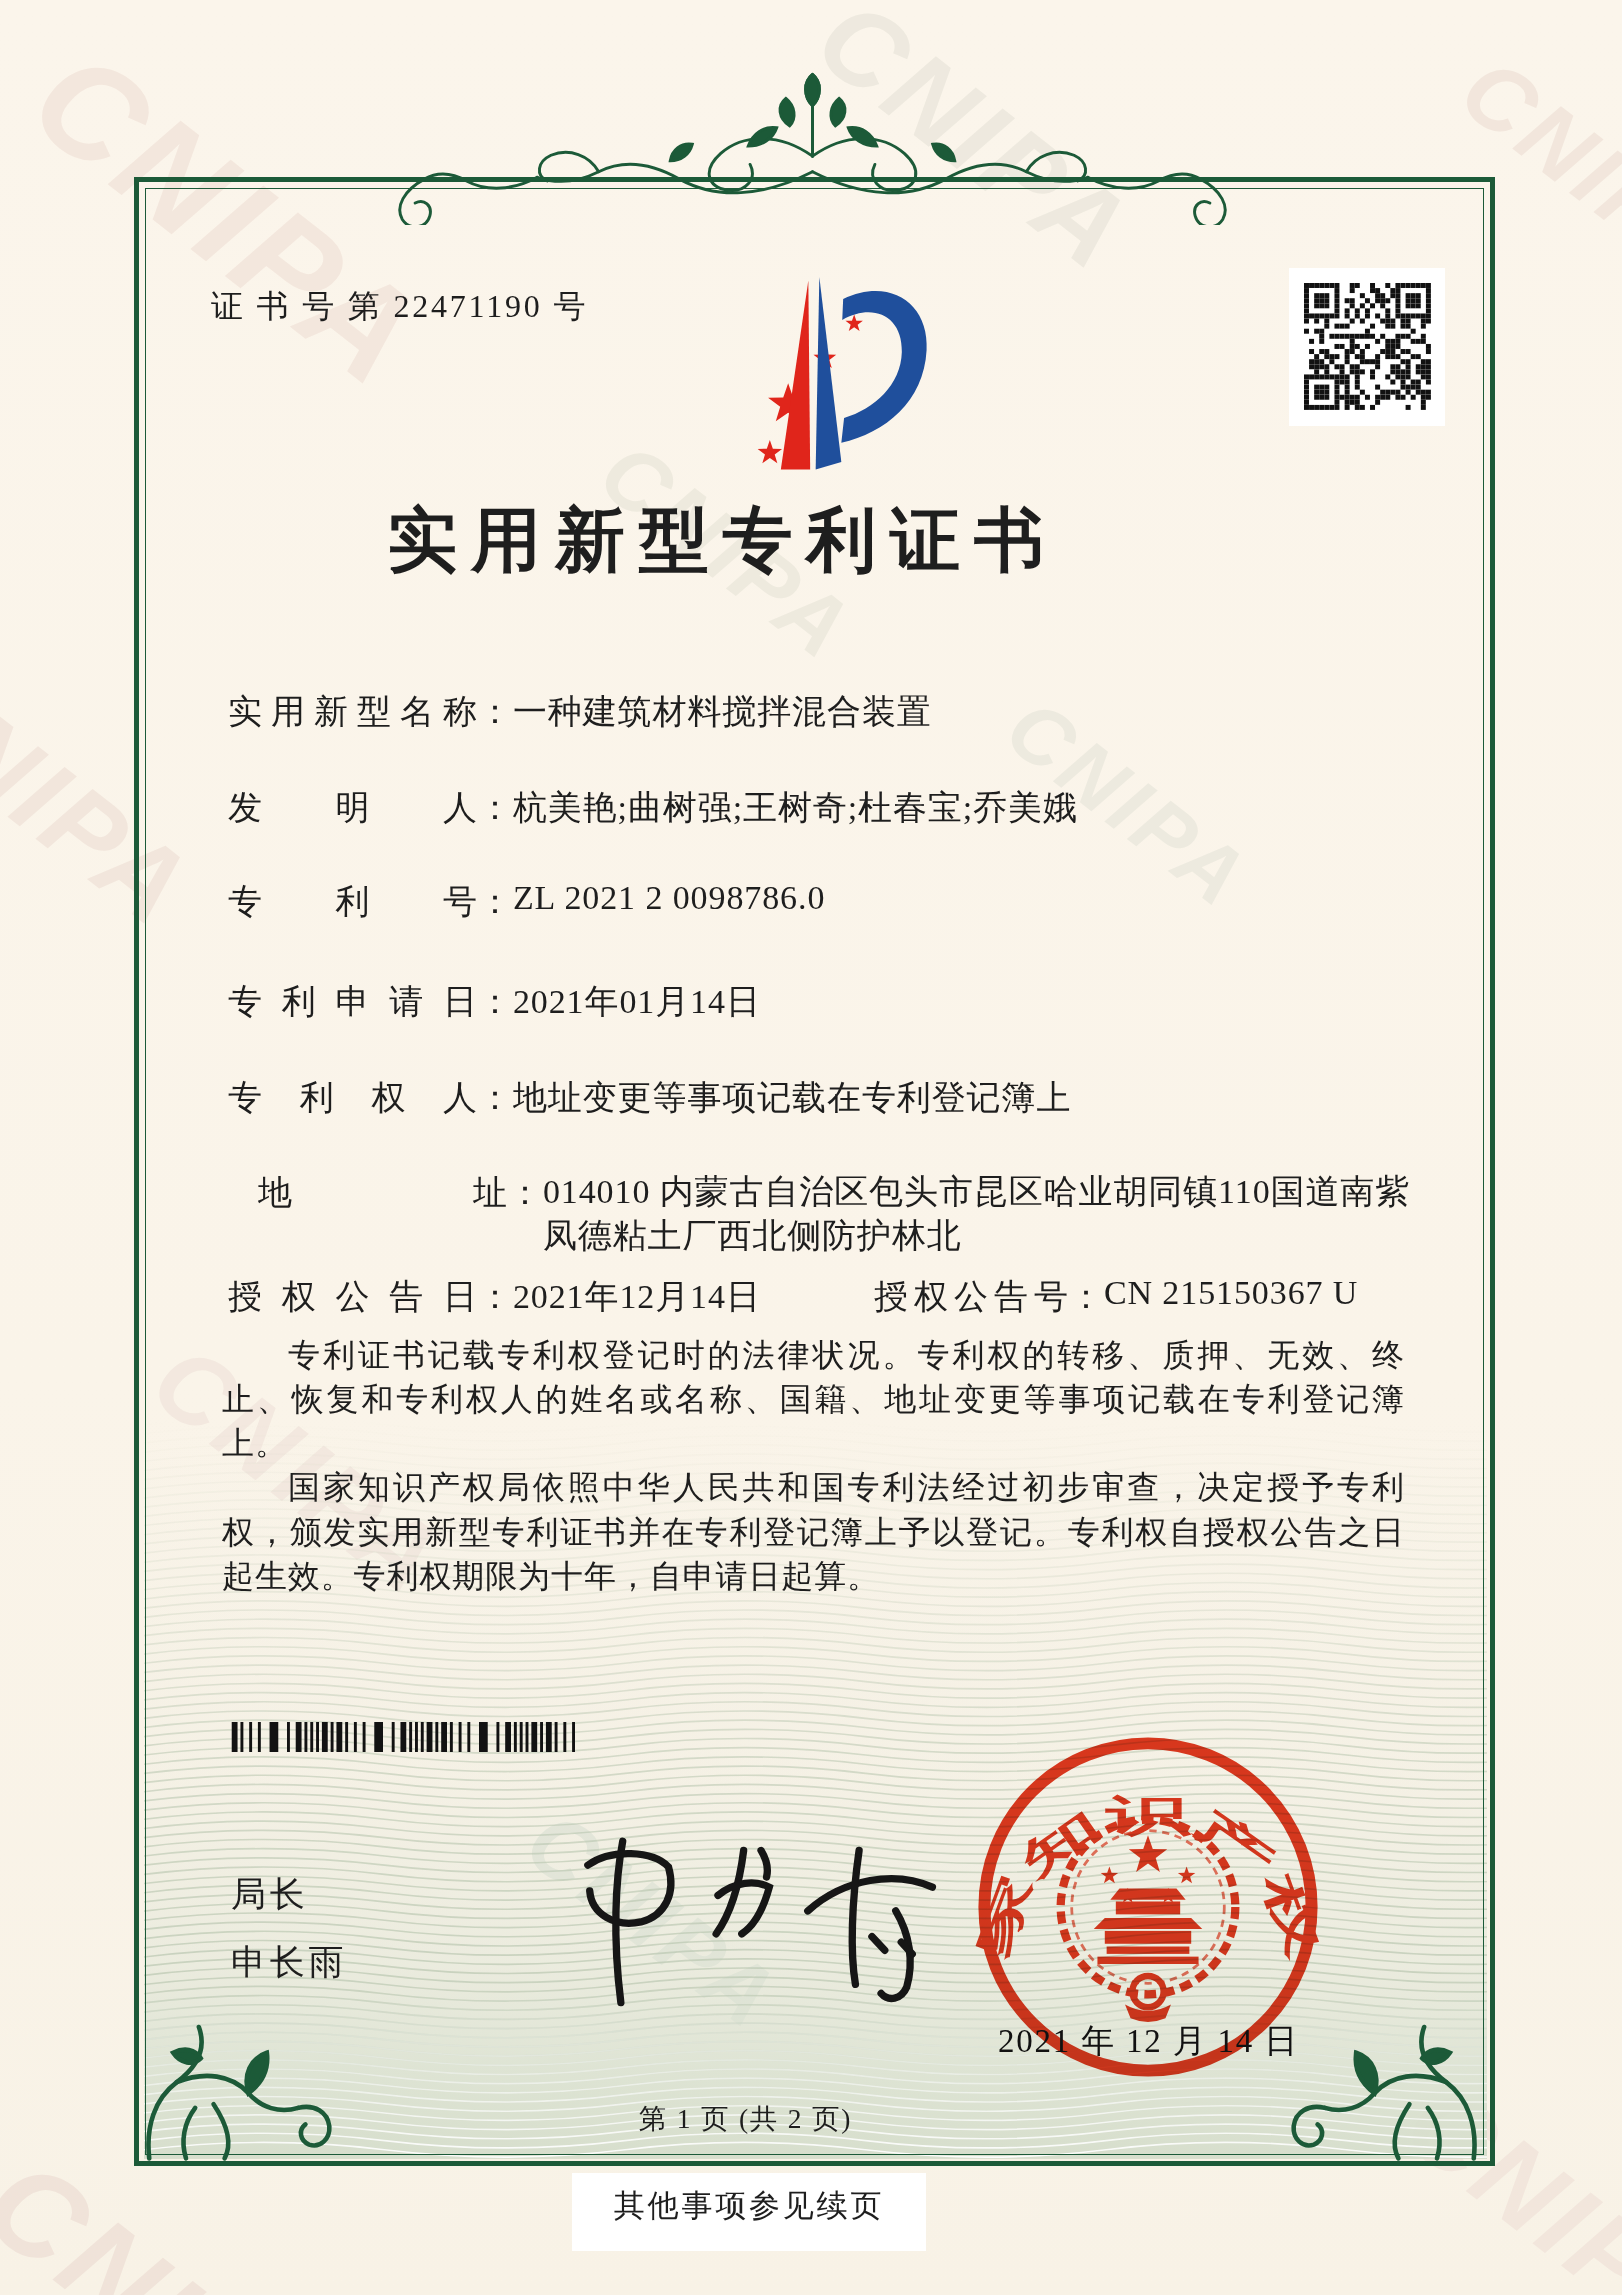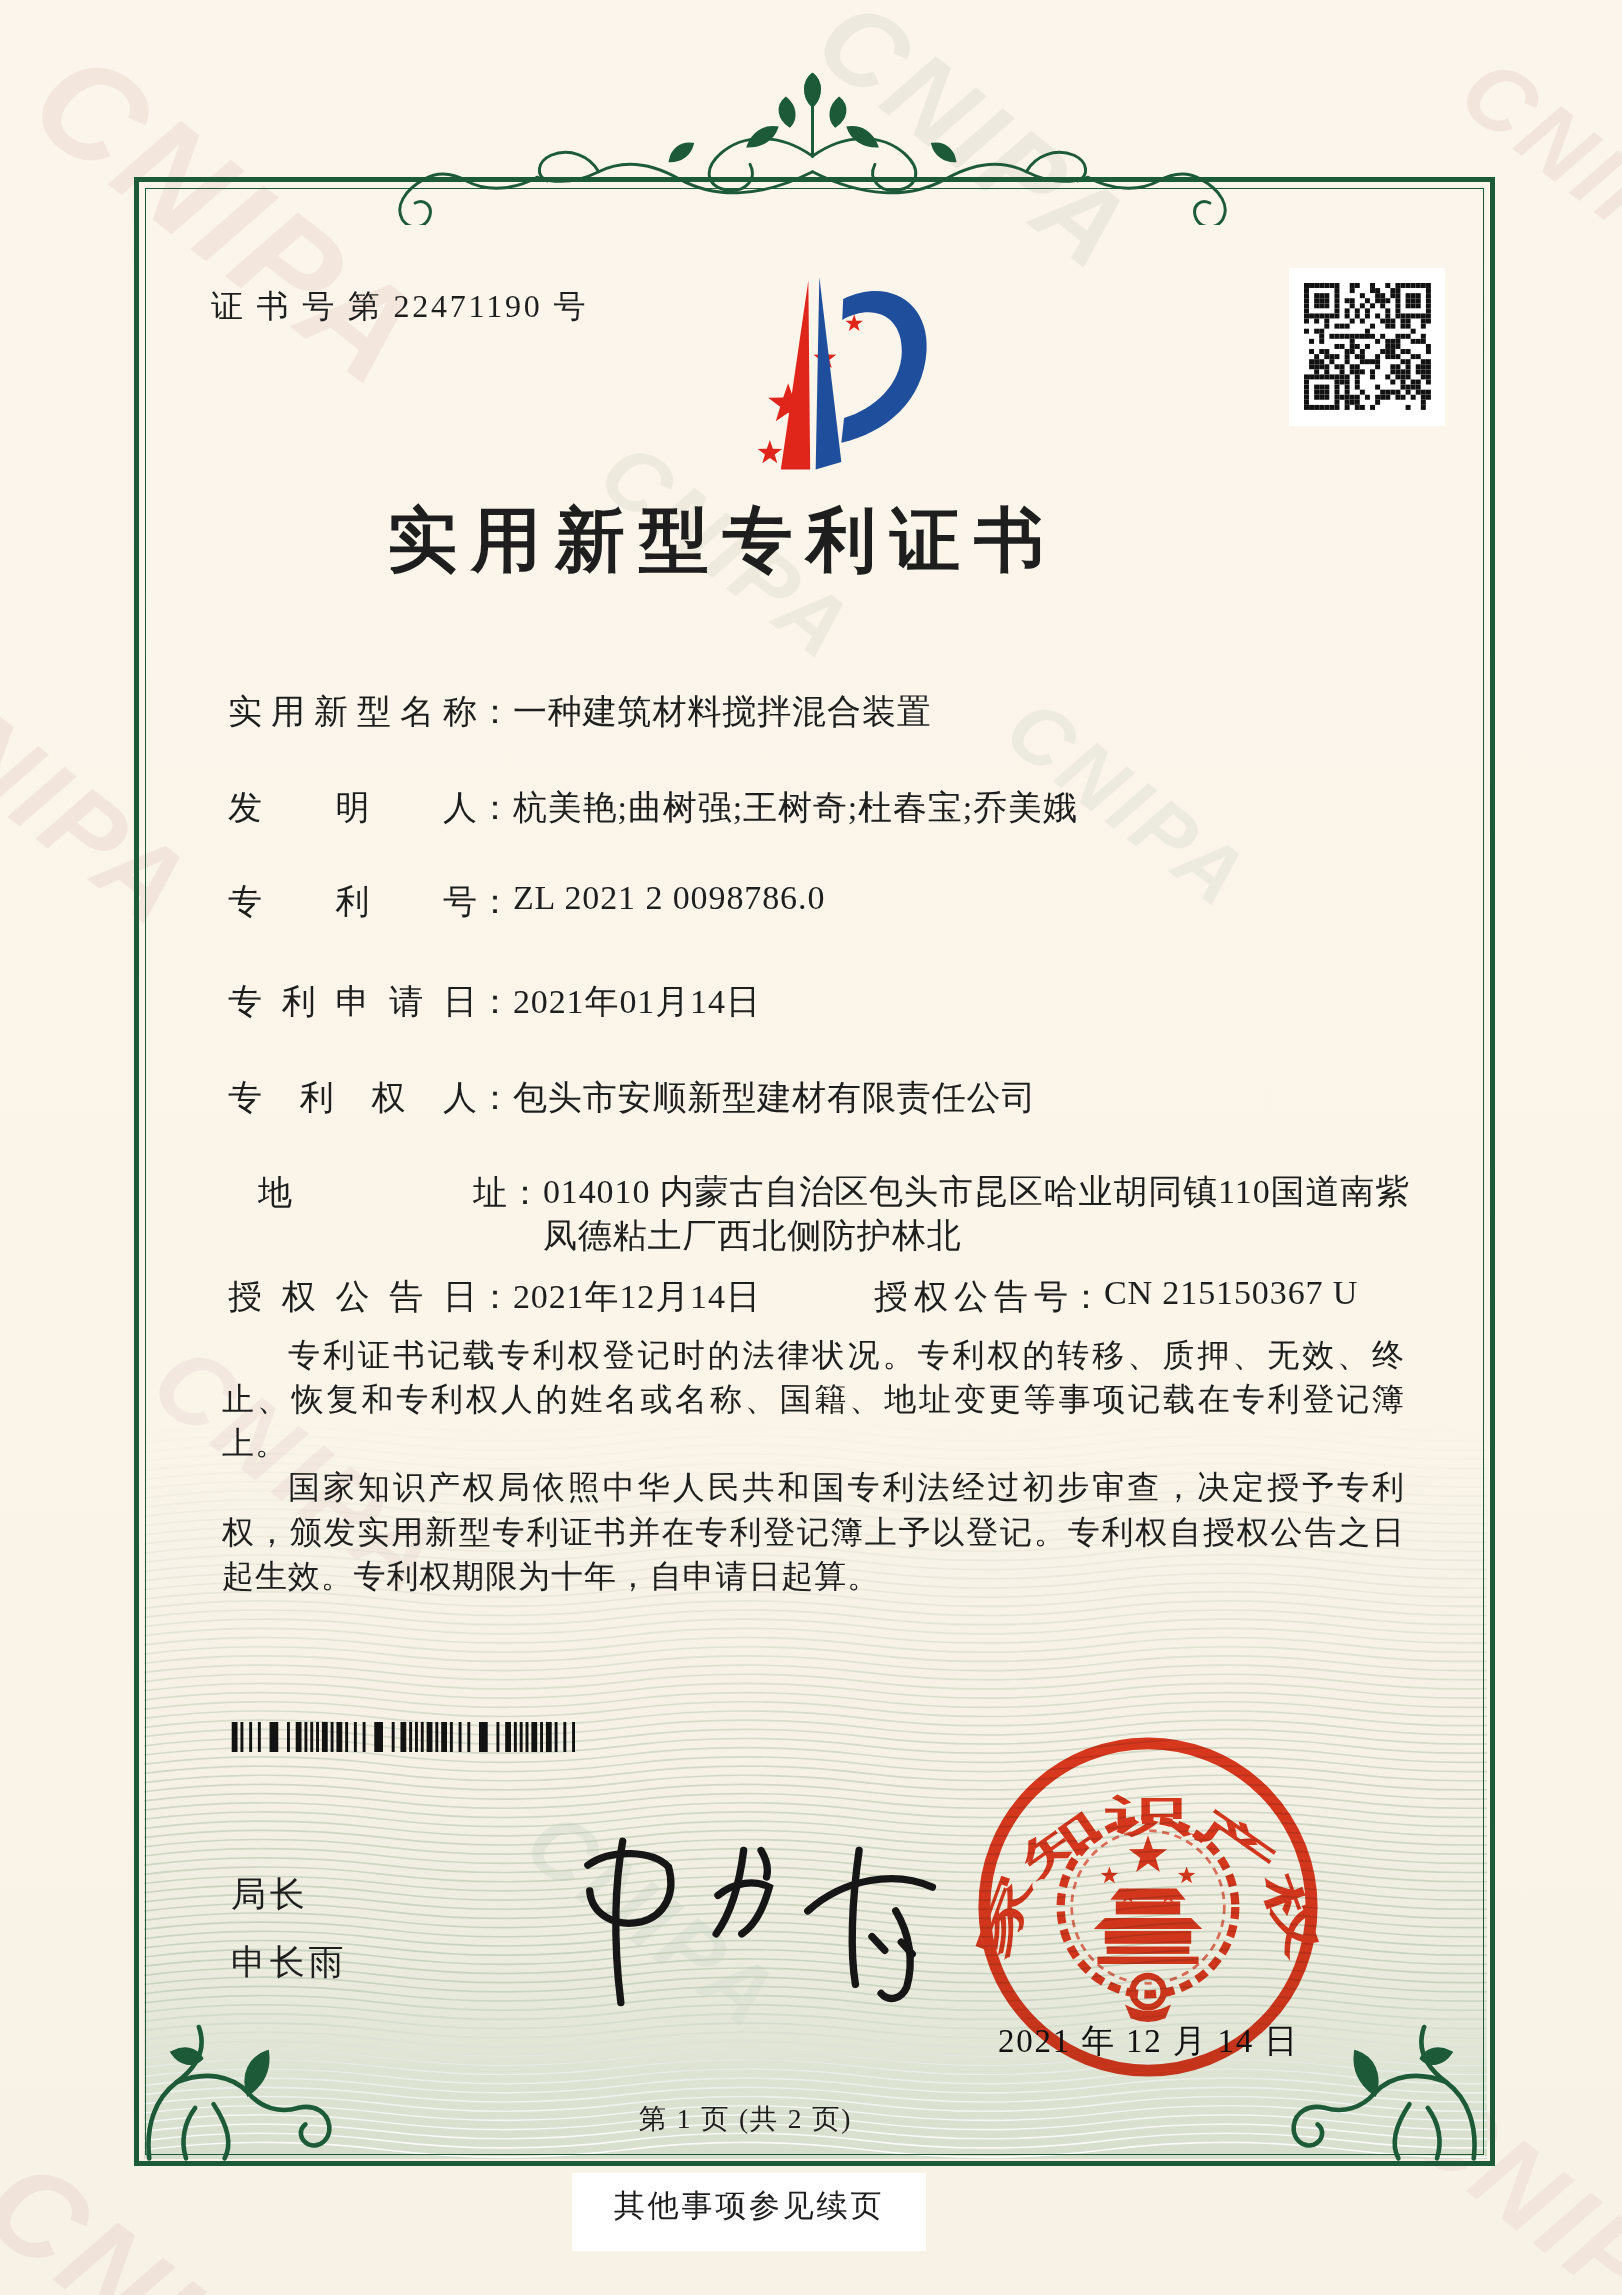--- a/index.html
+++ b/index.html
@@ -637,21 +637,21 @@
   <div class="content frow" style="position:absolute;top:785px;">
     <span class="flabel">发明人</span><span class="fcolon">：</span><span class="fvalue">杭美艳;曲树强;王树奇;杜春宝;乔美娥</span>
   </div>
   <div class="content frow" style="position:absolute;top:879px;">
     <span class="flabel">专利号</span><span class="fcolon">：</span><span class="fvalue">ZL 2021 2 0098786.0</span>
   </div>
   <div class="content frow" style="position:absolute;top:979px;">
     <span class="flabel">专利申请日</span><span class="fcolon">：</span><span class="fvalue">2021年01月14日</span>
   </div>
   <div class="content frow" style="position:absolute;top:1075px;">
-    <span class="flabel">专利权人</span><span class="fcolon">：</span><span class="fvalue">包头市安顺新型建材有限责任公司</span>
+    <span class="flabel">专利权人</span><span class="fcolon">：</span><span class="fvalue">地址变更等事项记载在专利登记簿上</span>
   </div>
   <div class="content frow" style="position:absolute;top:1170px;margin-left:30px;">
     <span class="flabel">地址</span><span class="fcolon">：</span><span class="fvalue addr-lines">
       <div>014010 内蒙古自治区包头市昆区哈业胡同镇110国道南紫</div>
       <div>凤德粘土厂西北侧防护林北</div>
     </span>
   </div>
   <div class="content frow" style="position:absolute;top:1274px;width:1185px;">
     <span class="flabel">授权公告日</span><span class="fcolon">：</span><span class="fvalue">2021年12月14日</span>
     <span class="grant-right">

